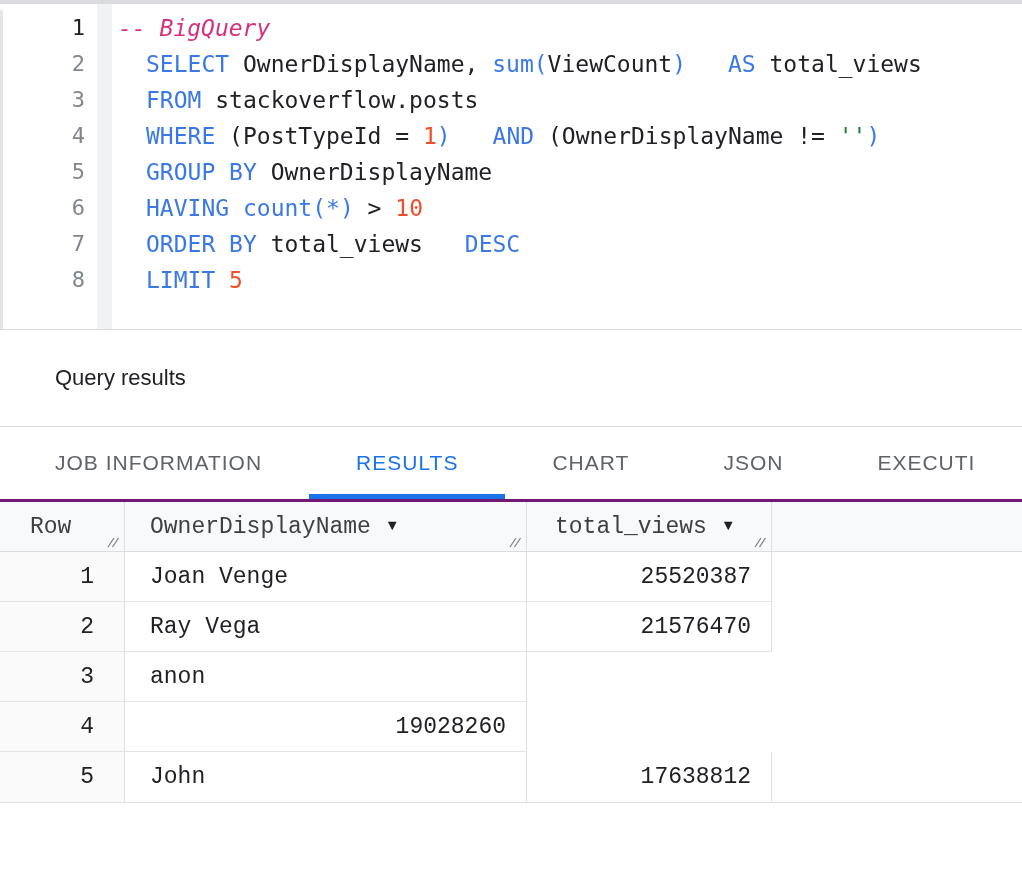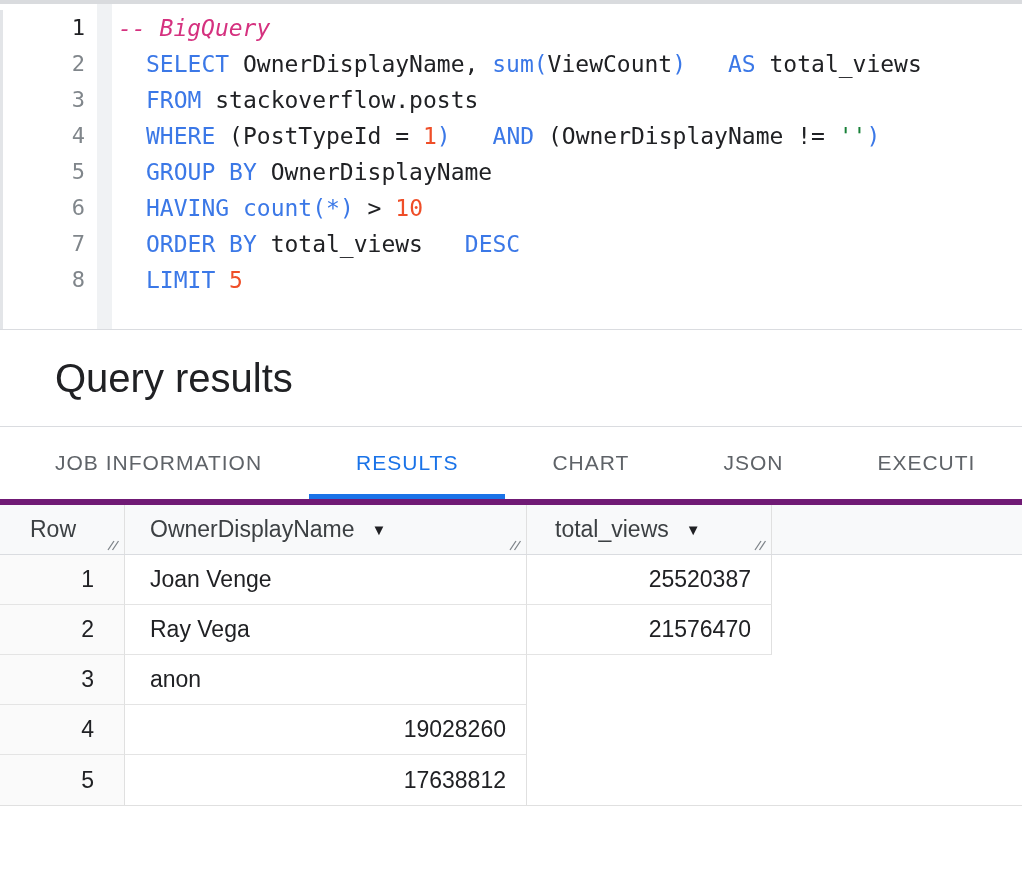--- a/index.html
+++ b/index.html
@@ -48,41 +48,41 @@
   .tok-fn      { color: var(--c-kw); }
   .tok-comment { color: var(--c-comment); font-style: italic; }
   .tok-str     { color: var(--c-str); }
   .tok-num     { color: var(--c-num); }
 
   
   .results-title-bar {
     height: 97px; display: flex; align-items: center;
     padding-left: 55px; border-bottom: 1px solid #DADCE0;
   }
-  .results-title { font-size: 40px; font-weight: 400; color: #202124; }
+  .results-title { font-size: 22px; font-weight: 400; color: #202124; }
 
   
   .tabs {
     height: 72px; display: flex; align-items: stretch;
     padding-left: 8px; overflow: hidden; white-space: nowrap; text-align: center;
   }
   .tab {
     position: relative; display: flex; align-items: center;
     padding: 0 47px; cursor: pointer;
     font-size: 21px; font-weight: 500; letter-spacing: 1px;
     color: #5F6368; text-transform: uppercase;
   }
   .tab.active { color: var(--c-accent); }
   .ink {
     position: absolute; left: 0; right: 0; bottom: 0; height: 5px;
     background: var(--c-accent);
   }
 
   
-  .rtable { border-top: 6px solid #701a75; }
+  .rtable { border-top: 3px solid #701a75; font-family: Liberation Mono, monospace; }
   .thead {
     display: grid; grid-template-columns: 125px 402px 245px 1fr;
     height: 50px; background: #F8F9FA; border-bottom: 1px solid #DADCE0;
   }
   .th {
     position: relative; display: flex; align-items: center;
     font-size: 23px; color: #3C4043;
   }
   .th.c0 { padding-left: 30px; border-right: 1px solid #E0E0E0; }
   .th.c1 { padding-left: 25px; border-right: 1px solid #E0E0E0; }
@@ -185,19 +185,20 @@
         <div class="td owner">anon</div>
         <div class="td filler"></div>
       </div>
       <div class="tr">
         <div class="td rownum">4</div>
         <div class="td views">19028260</div>
         <div class="td filler"></div>
       </div>
       <div class="tr">
         <div class="td rownum">5</div>
+        <div class="td owner">John</div>
         <div class="td views">17638812</div>
         <div class="td filler"></div>
       </div>
     </div>
 </div>
 
 <div class="bottom-space"></div>
 
 </body></html>

